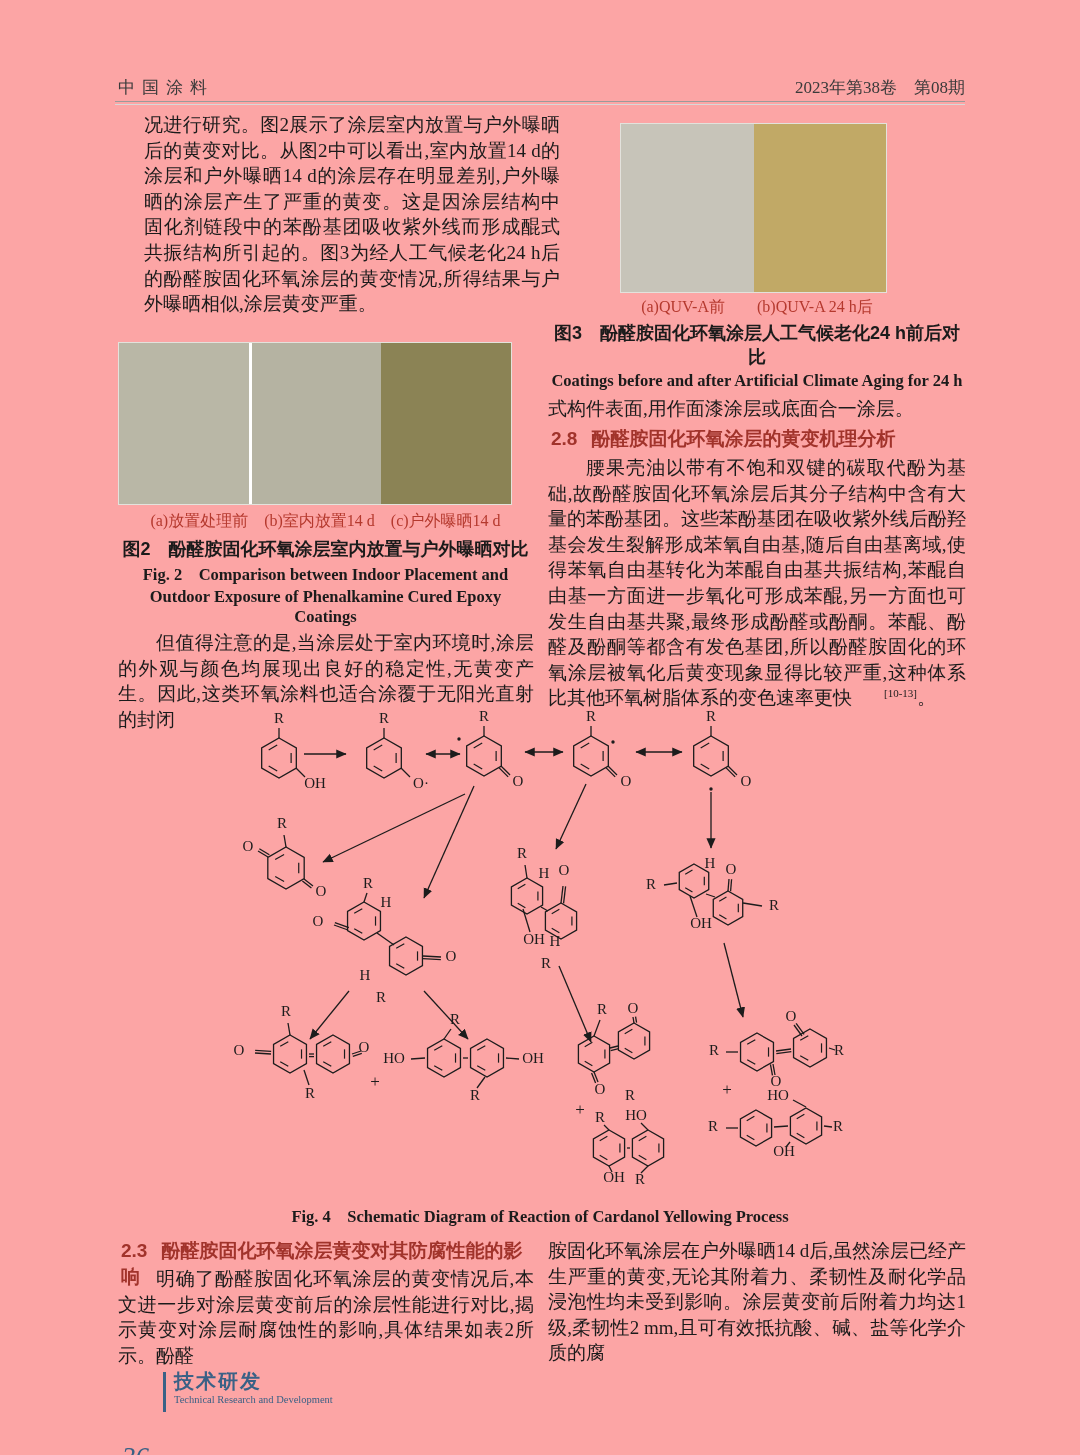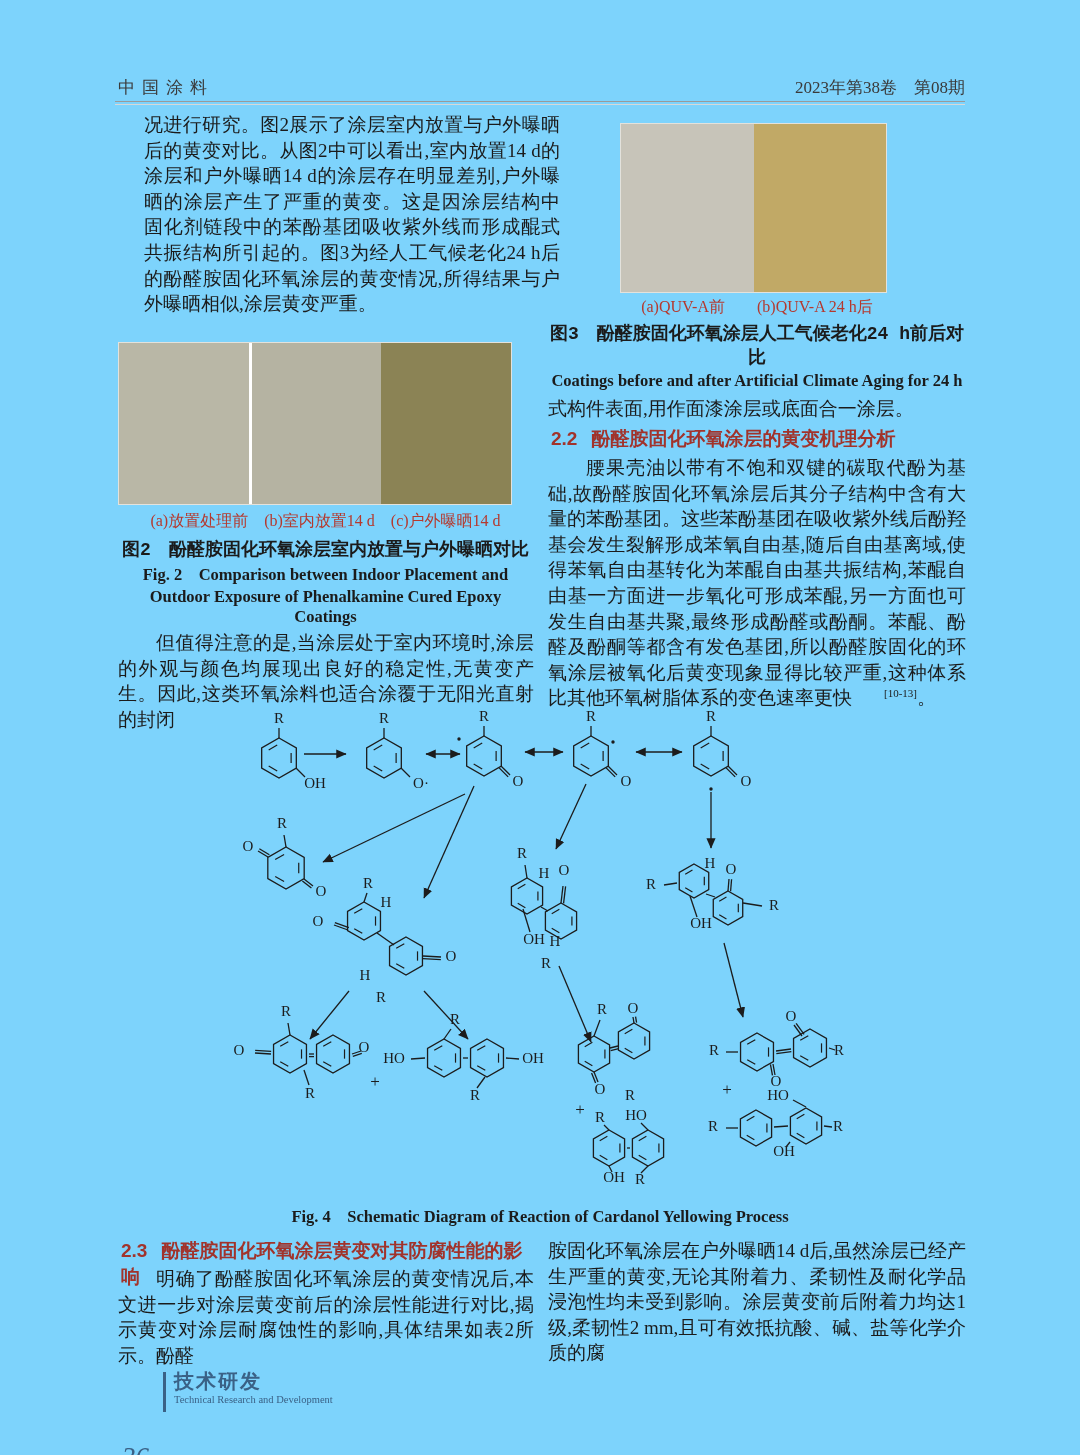--- a/index.html
+++ b/index.html
@@ -1,30 +1,30 @@
 <!DOCTYPE html>
 <html style="--heading-red: #a1332b; --caption-red: #b5392e; --footer-blue: #3a6186;"><head>
 <meta charset="utf-8">
 <style>
   html,body{margin:0;padding:0;}
   body{background:#e8e8e8;}
-  .page{position:relative;width:1080px;height:1455px;background:#7dd3fc;margin:0 auto;
+  .page{position:relative;width:1080px;height:1455px;background:#fca5a5;margin:0 auto;
         font-family:"Liberation Serif","DejaVu Serif",serif;color:#1b1b1b;overflow:hidden;}
   .abs{position:absolute;}
   .hdr{font-size:17px;color:#3a3a3a;}
   .hdr-left{letter-spacing:7px;}
   .rule{border-top:1px solid #9a9a9a;height:2px;border-bottom:1px solid #d8d8d8;}
   .body-zh{font-size:19px;line-height:25.6px;text-align:justify;}
   .indent{text-indent:2em;}
   .figimg{display:flex;border:1px solid #e3e2dc;box-sizing:border-box;background:#fff;}
   .figimg .panel{flex:1;}
   .gap2{width:3px;background:#fff;}
   .figlabel-red{font-size:16px;color:var(--caption-red,#b5392e);text-align:center;font-weight:500;}
   .figcap-zh{font-size:18px;font-weight:bold;text-align:center;
-             font-family:Liberation Mono, monospace;}
+             font-family:Liberation Sans, sans-serif;}
   .figcap-en{font-size:16.5px;font-weight:bold;text-align:center;}
   .sec-head{font-size:19px;font-weight:bold;color:var(--heading-red,#a1332b);
             font-family:"Liberation Sans","DejaVu Sans",sans-serif;}
   .sec-head .num{margin-right:14px;}
   sup{font-size:11px;line-height:0;padding-left:32px;}
   .footer-page{font-size:27px;color:var(--footer-blue,#3a6186);}
   .footer-bar{width:3px;background:var(--footer-blue,#3a6186);}
   .footer-zh{font-size:20px;font-weight:bold;color:var(--footer-blue,#3a6186);
              font-family:"Liberation Sans","DejaVu Sans",sans-serif;letter-spacing:2px;}
   .footer-en{font-size:10.5px;color:var(--footer-blue,#3a6186);}
@@ -58,21 +58,21 @@
     <div class="panel" style="background-color: rgb(199, 196, 185);"></div>
     <div class="panel" style="background-color: rgb(193, 169, 102);"></div>
   </div>
   <div class="abs figlabel-red" style="left:548px;top:297px;width:418px;">(a)QUV-A前　　(b)QUV-A 24 h后</div>
   <div class="abs figcap-zh" style="left:548px;top:321px;width:418px;">图3　酚醛胺固化环氧涂层人工气候老化24 h前后对比</div>
   <div class="abs figcap-en" style="left:548px;top:371px;width:418px;">Coatings before and after Artificial Climate Aging for 24 h</div>
 
   <div class="abs body-zh" style="left:548px;top:396px;width:418px;">式构件表面,用作面漆涂层或底面合一涂层。</div>
 
   <div class="abs sec-head" style="left:551px;top:426px;width:418px;">
-    <span class="num">2.2</span><span>酚醛胺固化环氧涂层的黄变机理分析</span>
+    <span class="num">2.8</span><span>酚醛胺固化环氧涂层的黄变机理分析</span>
   </div>
 
   <div class="abs body-zh indent" style="left:548px;top:455px;width:418px;">
     <span>腰果壳油以带有不饱和双键的碳取代酚为基础,故酚醛胺固化环氧涂层后其分子结构中含有大量的苯酚基团。这些苯酚基团在吸收紫外线后酚羟基会发生裂解形成苯氧自由基,随后自由基离域,使得苯氧自由基转化为苯醌自由基共振结构,苯醌自由基一方面进一步氧化可形成苯醌,另一方面也可发生自由基共聚,最终形成酚醛或酚酮。苯醌、酚醛及酚酮等都含有发色基团,所以酚醛胺固化的环氧涂层被氧化后黄变现象显得比较严重,这种体系比其他环氧树脂体系的变色速率更快</span><sup>[10-13]</sup><span>。</span>
   </div>
 
   <svg id="chem" class="abs" style="left:114px;top:706px;" width="852" height="478" viewBox="0 0 852 478">
     <defs>
       <marker id="ah" markerWidth="9" markerHeight="8" refX="7.5" refY="3.5" orient="auto">
         <path d="M0,0 L8,3.5 L0,7 z" fill="#1c1c1c"></path>

